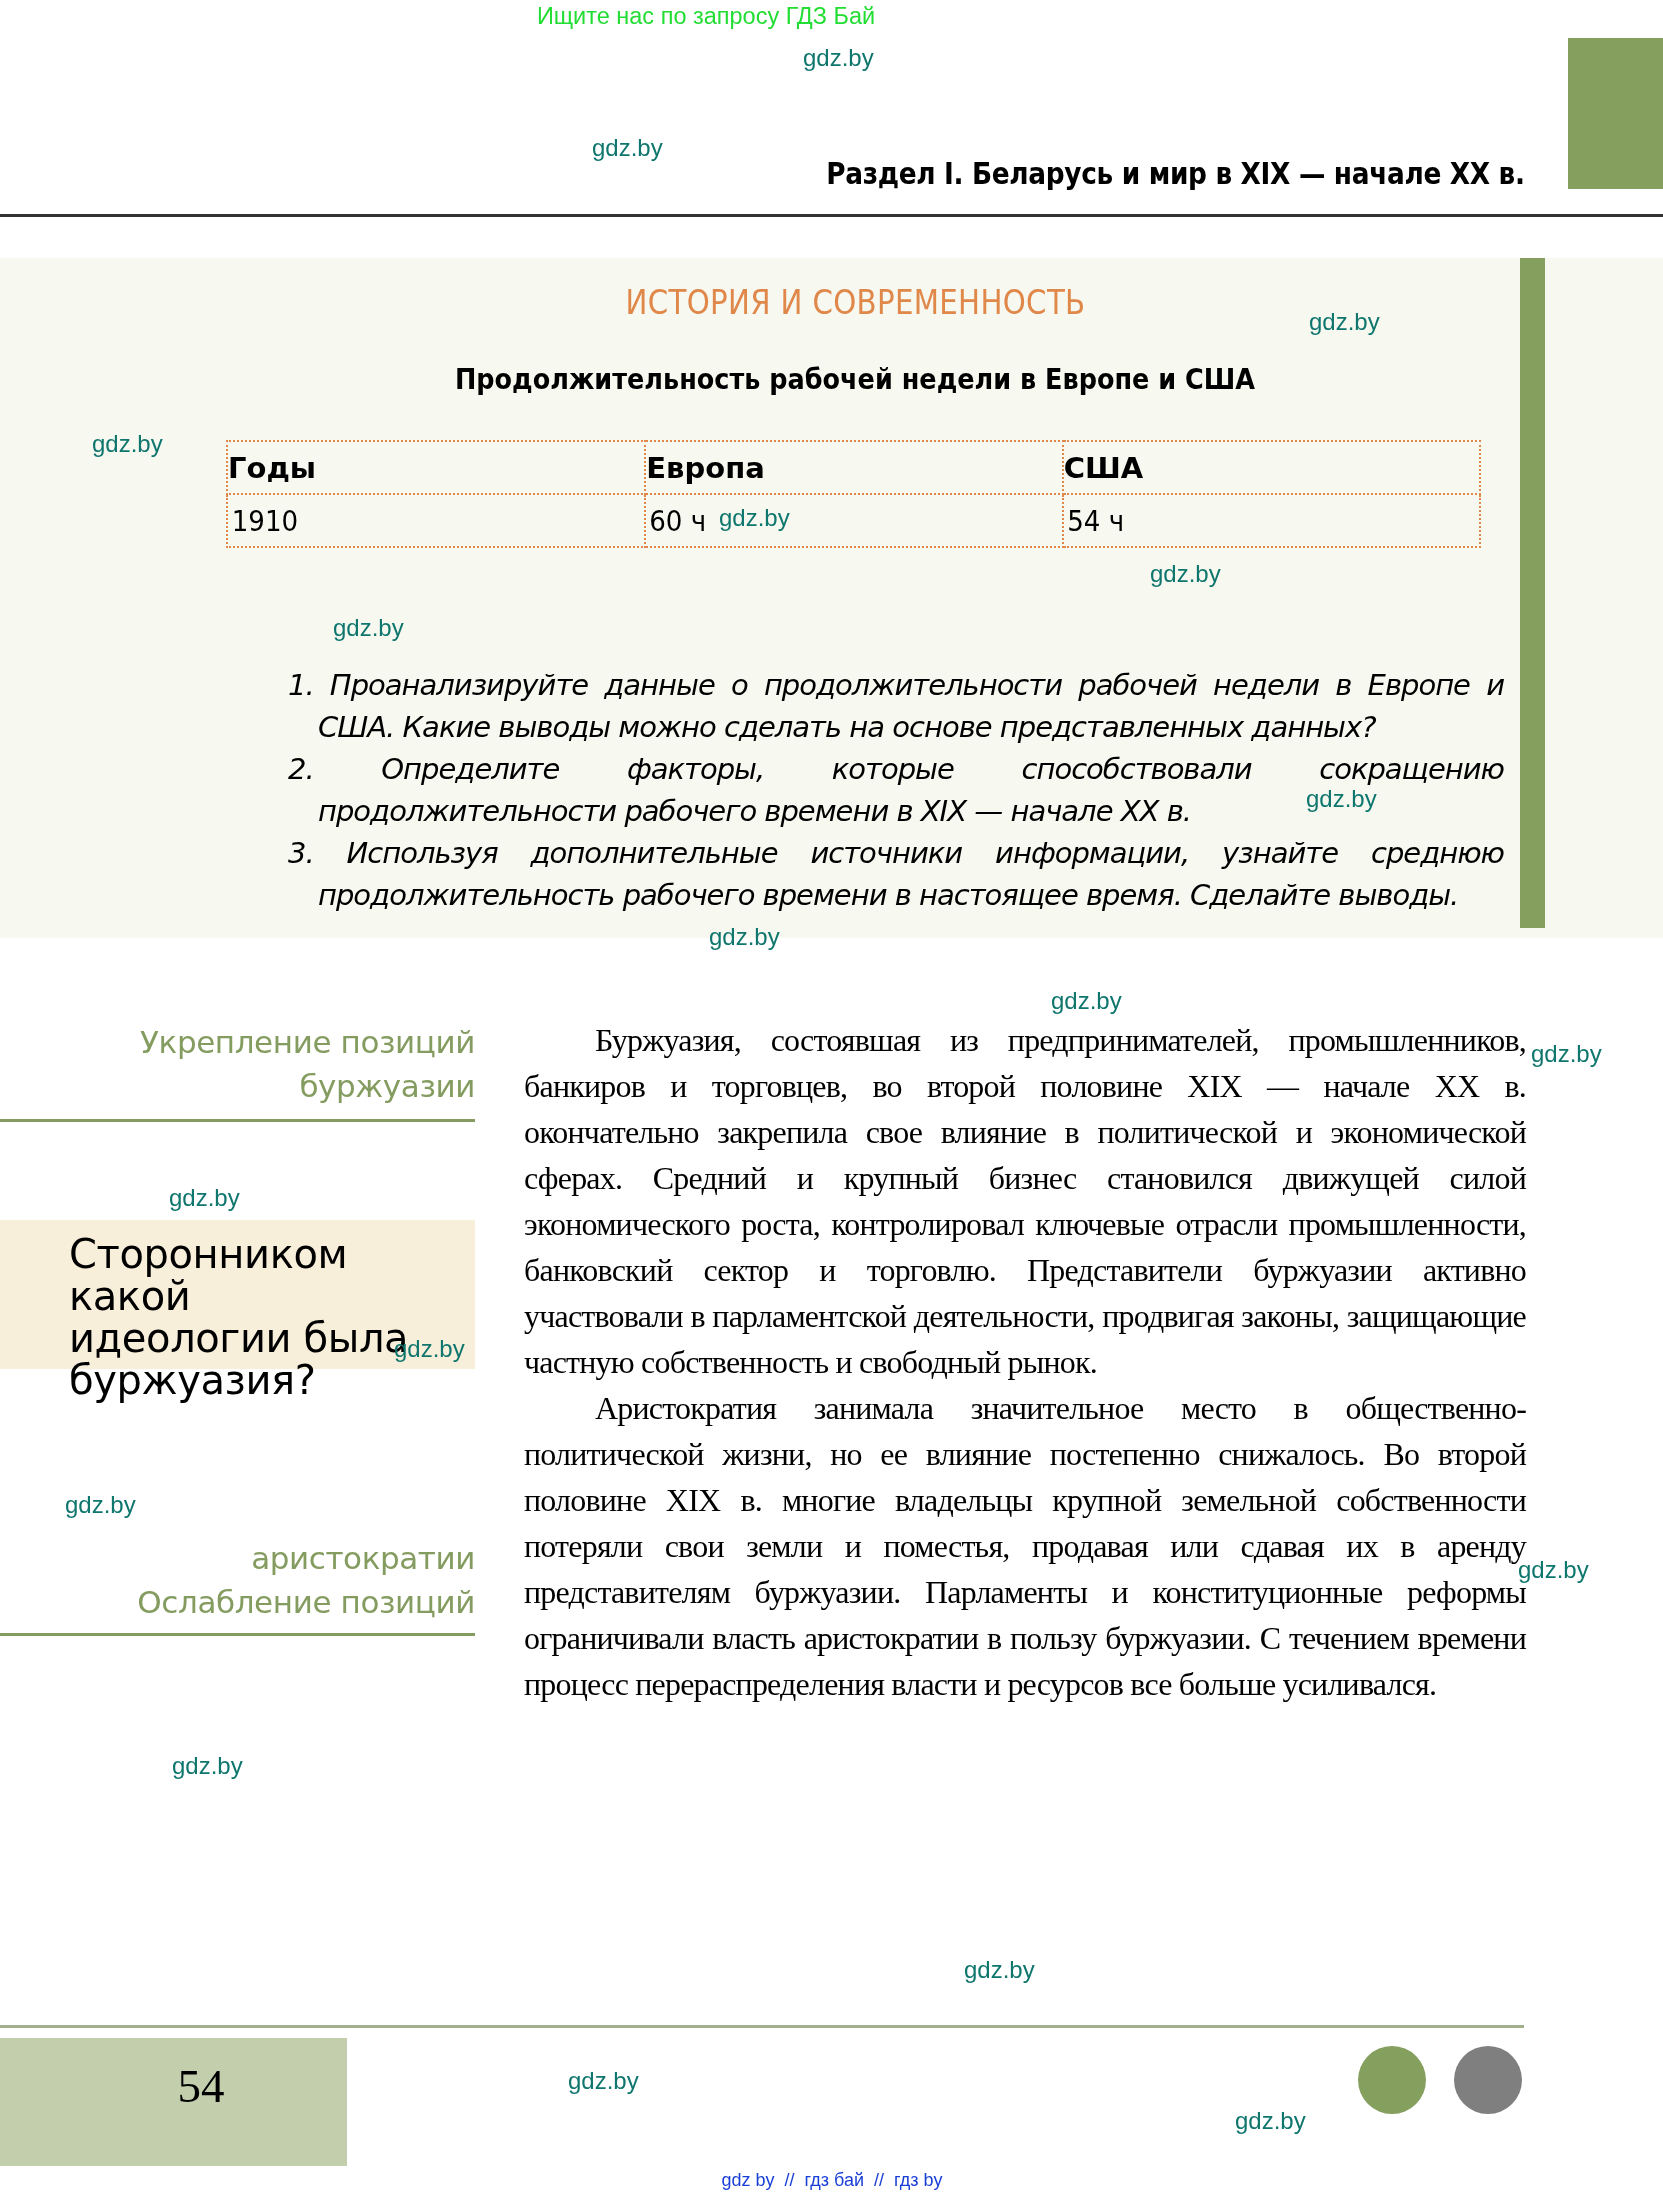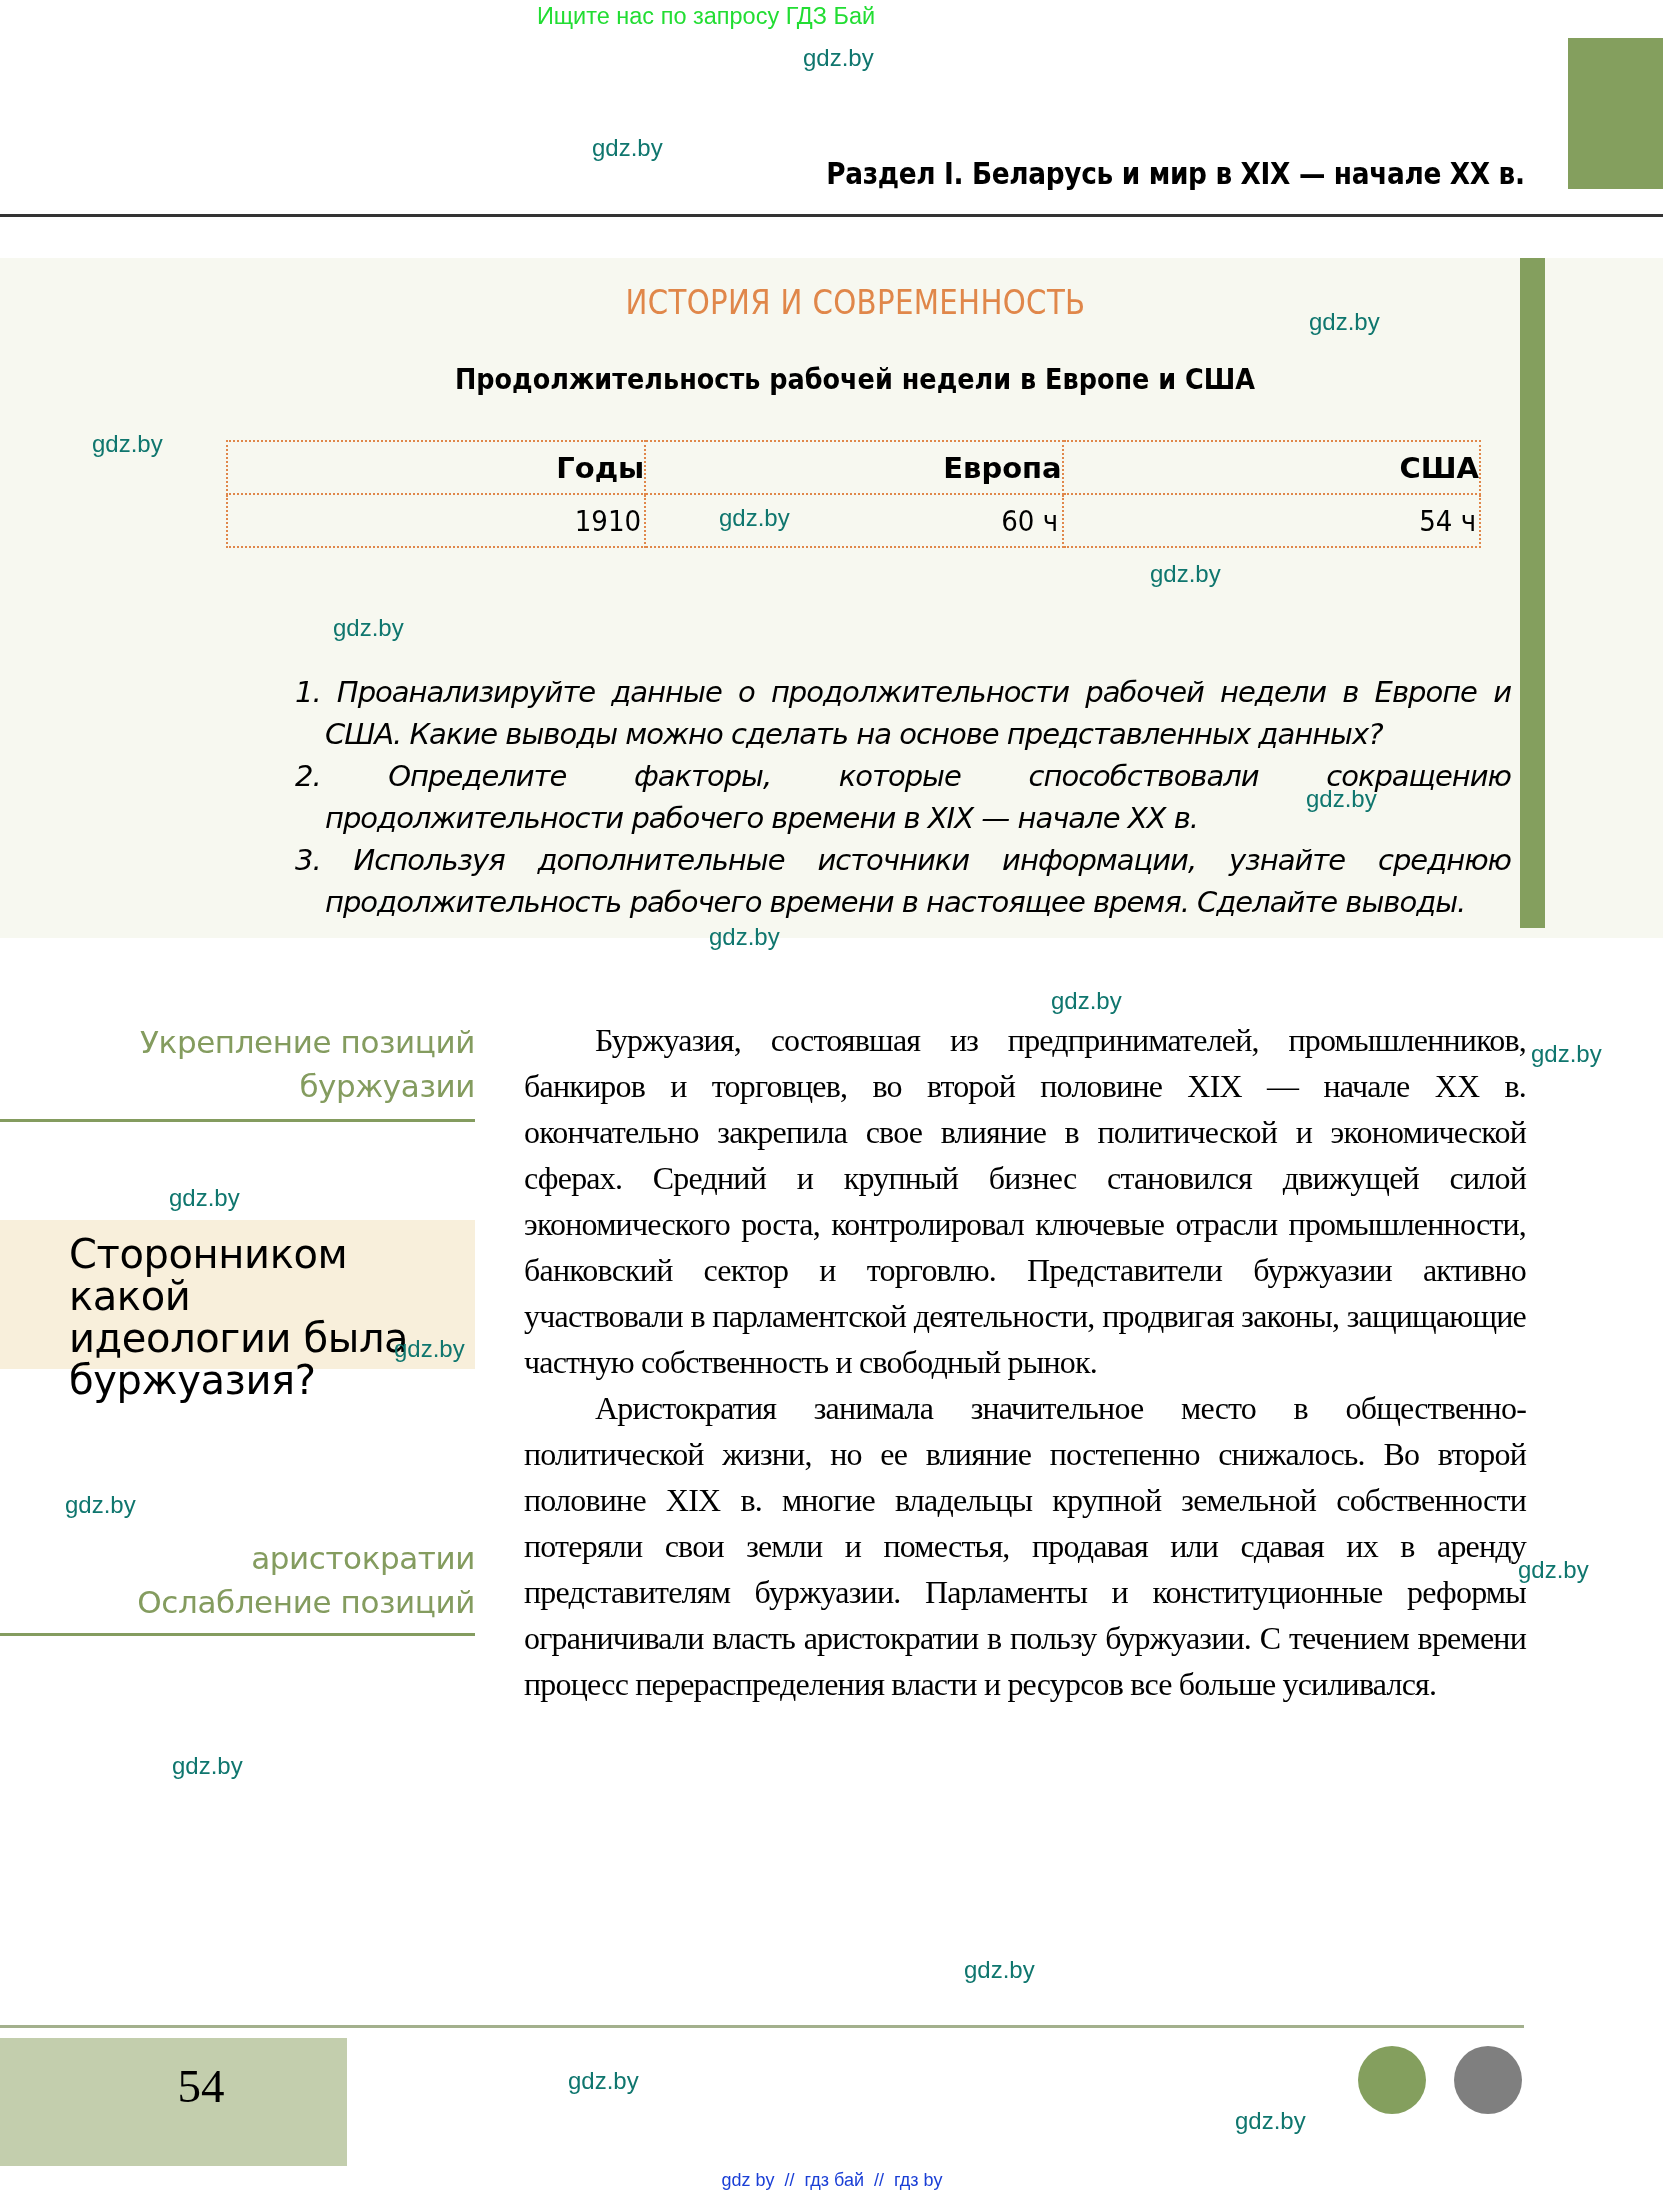--- a/index.html
+++ b/index.html
@@ -14,26 +14,26 @@
   .head-rule { position:absolute; left:0; top:214px; width:1664px; height:2.5px; background:#333; }
 
   .hist-box { position:absolute; left:0; top:258px; width:1664px; height:680px; background:#f7f8f0; }
   .hist-bar { position:absolute; left:1520px; top:258px; width:25px; height:670px; background:#849f5e; }
   .hist-title { position:absolute; left:436px; width:839px; top:282px; text-align:center;
                 font-size:34px; color:#e0874a; font-family:"DejaVu Sans", sans-serif; transform:scaleX(0.86); letter-spacing:0.4px; }
   .tbl-title { position:absolute; left:268px; width:1174px; top:362px; text-align:center;
                font-size:29px; font-weight:bold; transform:scaleX(0.88); white-space:nowrap; }
 
   table.work { position:absolute; left:226px; top:440px; width:1255px; border-collapse:collapse; }
-  table.work td, table.work th { border:2.5px dotted #e0874a; height:51px; text-align:right; padding:0;
+  table.work td, table.work th { border:2.5px dotted #e0874a; height:51px; text-align:left; padding:0;
                font-size:29px; font-family:"DejaVu Sans", sans-serif; }
   table.work th { font-weight:bold; }
   table.work td span.num { display:inline-block; transform:scaleX(0.9); }
 
-  .q-list { position:absolute; left:279px; top:655px; width:1216px; margin:16px; padding:0; list-style:none; }
+  .q-list { position:absolute; left:279px; top:655px; width:1216px; margin:9px; padding:0; list-style:none; }
   .q-list li { font-style:italic; font-size:29px; line-height:42px; text-align:justify;
                font-family:"DejaVu Sans", sans-serif; letter-spacing:-1px; padding-left:30px; text-indent:-30px; }
 
   .side-head { position:absolute; left:0; width:475px; text-align:right; color:#849c5f;
                font-size:31px; line-height:44px; font-family:"DejaVu Sans", sans-serif; letter-spacing:-0.4px; }
   .side-rule { position:absolute; left:0; width:475px; height:3.4px; background:#849c5f; }
   .side-q { position:absolute; left:0; top:1220px; width:475px; height:149px; background:#f8efdb; }
   .side-q-text { position:absolute; left:69px; top:1233px; width:352px; font-size:40px; line-height:42px; letter-spacing:-0.4px; }
 
   .body-text { position:absolute; left:524px; width:1002px; font-family:Liberation Serif, serif;

